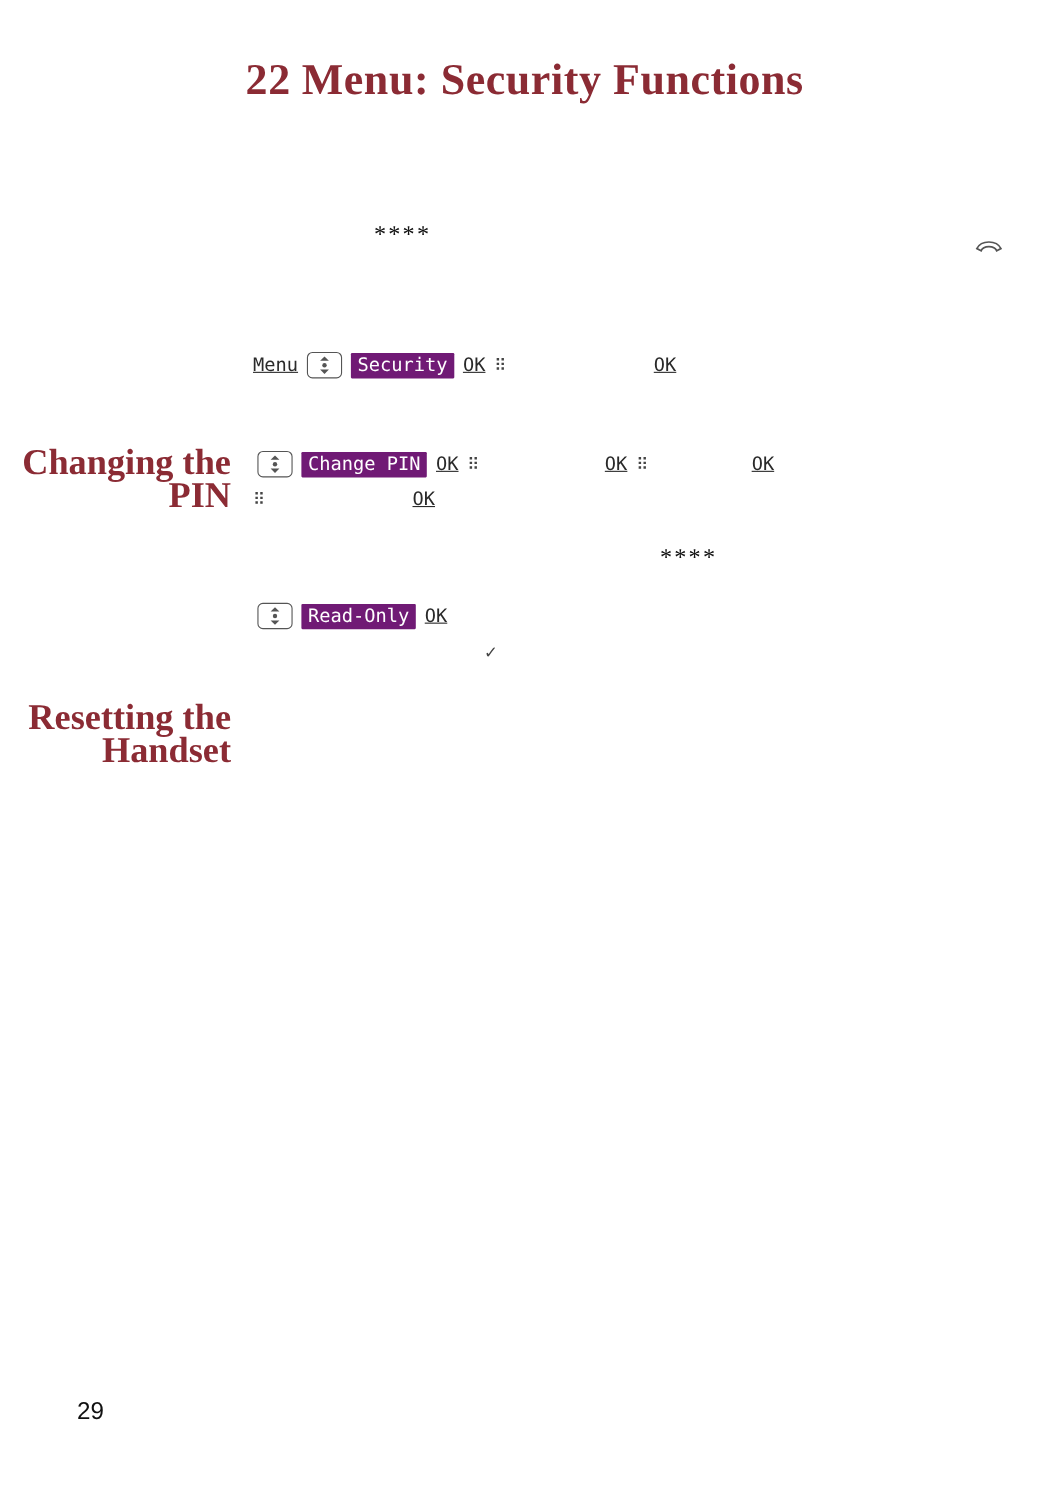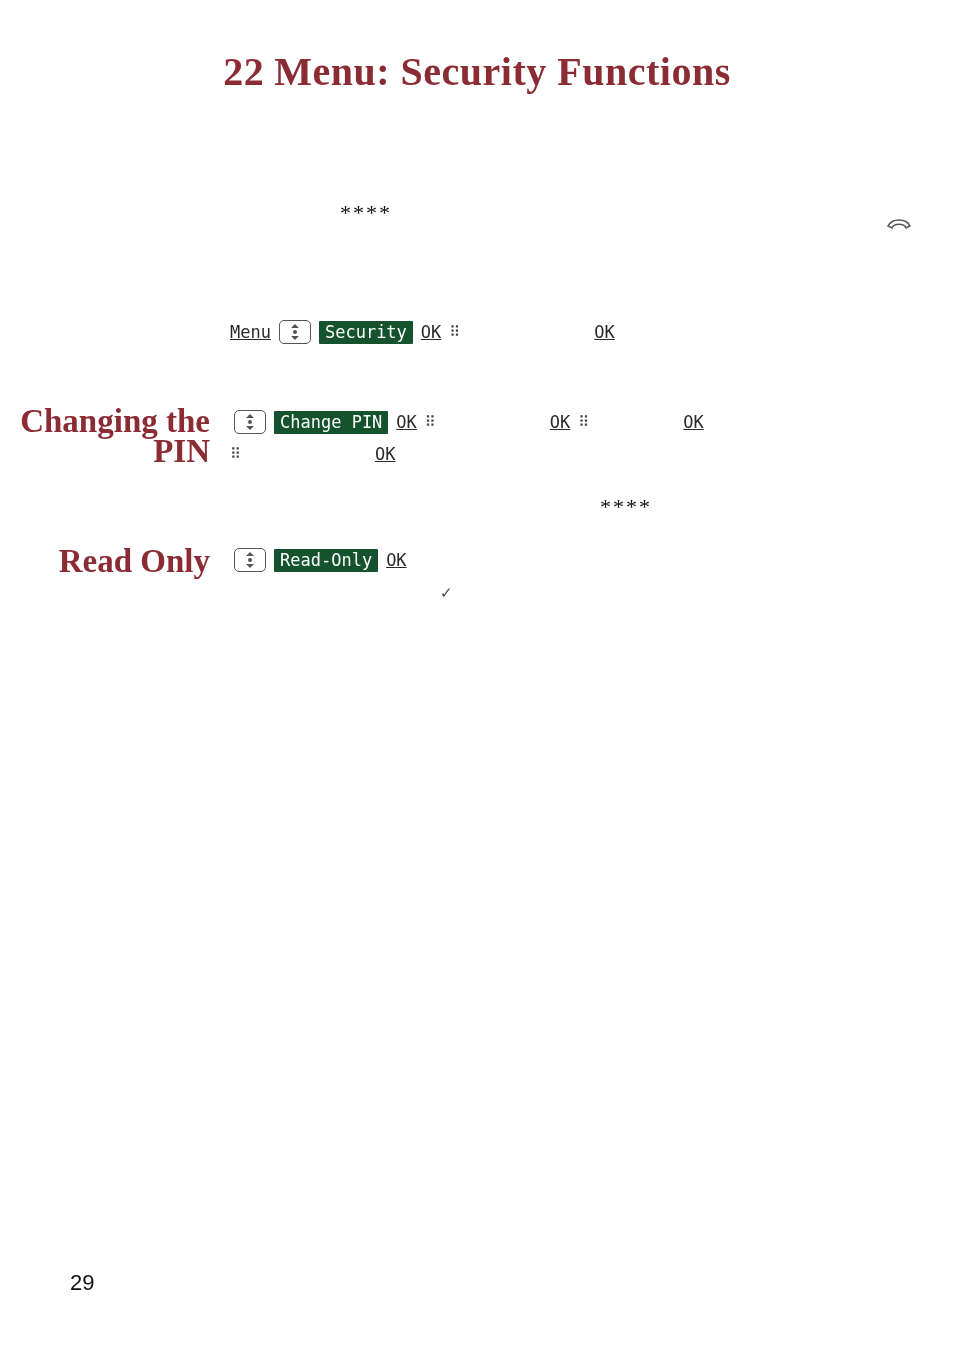--- a/index.html
+++ b/index.html
@@ -53,21 +53,21 @@
     color: #2a2a2a;
   }
   .ul { text-decoration: underline; }
   .menu-token {
     display: inline-block;
     vertical-align: middle;
   }
   
   .inv {
     display: inline-block;
-    background: #14532d;
+    background: #701a75;
     color: #fff;
     padding: 1px 6px 2px 6px;
     vertical-align: middle;
     font-family: "Lucida Console", Monaco, monospace;
     font-size: 17px;
     border-radius: 1px;
   }
   
   .key-box {
     display: inline-block;
@@ -190,26 +190,27 @@
   <span class="lcd ul menu-token" style="margin-left:90px;">OK</span>
 </div>
 <div style="position:absolute; left:230px; top:444px;">
   <span class="glyph" style="margin-right:130px;">⠿</span>
   <span class="lcd ul menu-token">OK</span>
 </div>
 <div style="position:absolute; left:600px; top:494px;">
   <span class="stars">****</span>
 </div>
 
-<div class="section-label" style="left:20px; top:546px;">
-  <span>Read Only</span>
-</div>
 <div style="position:absolute; left:230px; top:548px;">
   <span class="key-box"><span class="mid"></span></span>
   <span class="inv">Read-Only</span>
   <span class="lcd ul menu-token" style="margin-left:4px;">OK</span>
 </div>
 <div style="position:absolute; left:440px; top:584px;" class="check">✓</div>
 
+<div class="section-label" style="left:20px; top:638px;">
+  <span>Resetting the</span><br>
+  <span>Handset</span>
+</div>
 
 <div class="pageno">29</div>
 
 </div>
 
 </body></html>

